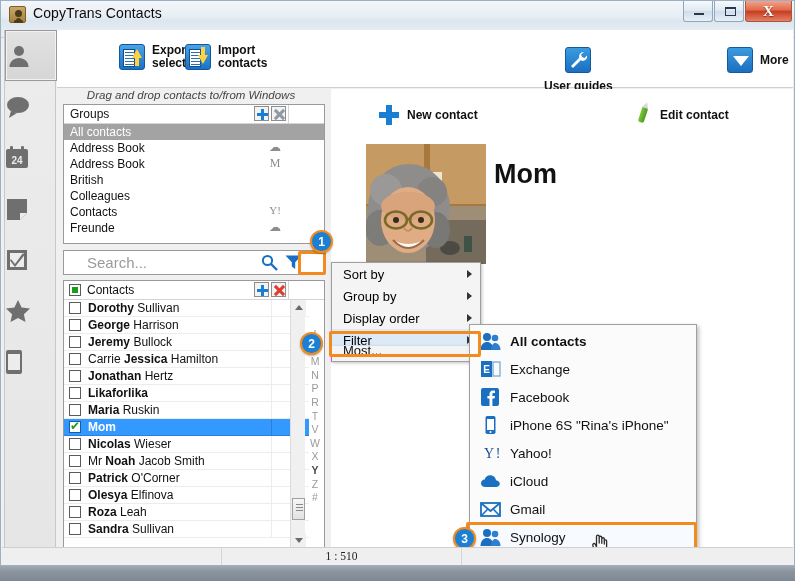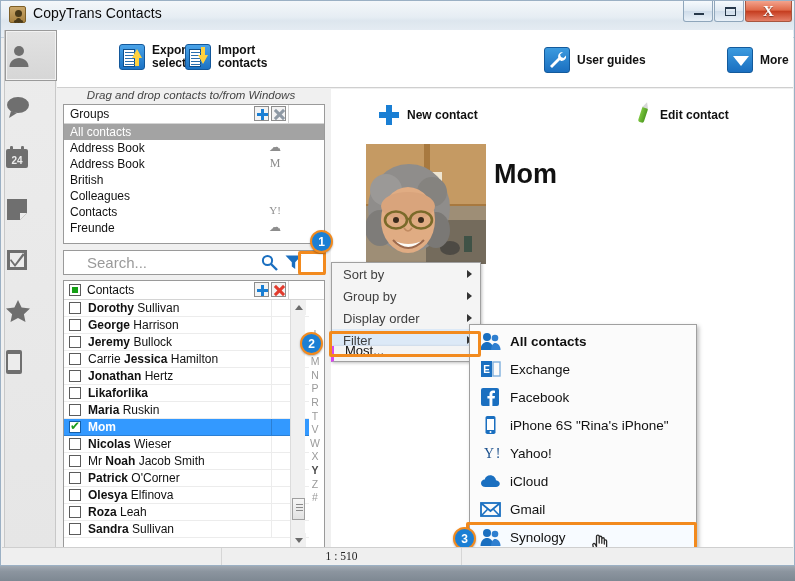--- a/index.html
+++ b/index.html
@@ -285,30 +285,30 @@
   }
 
   
   .ctxmenu {
     position:absolute; left:330px; top:261px; width:150px;
     background:#f4f4f4; border:1px solid #a0a0a0;
     box-shadow: 1px 1px 3px rgba(0,0,0,.25);
   }
   .ctxmenu .it {
     position:relative; height:22px; display:flex; align-items:center;
-    font-size:13px; color:#404040; padding-left:11px;
+    font-size:13px; color:#000000; padding-left:11px;
   }
   .ctxmenu .it .caret {
     position:absolute; right:8px; top:7px; width:0;height:0;
     border-top:4px solid transparent;border-bottom:4px solid transparent;border-left:5px solid #333;
   }
   .ctxmenu .it.hi { background:#dce9f7; }
   .ctx-partial {
     position:absolute; left:330px; top:345px; width:150px; height:16px;
-    background:#f4f4f4; border-left:3px solid #d946ef; border-right:1px solid #a0a0a0;
+    background:#f4f4f4; border-left:1px solid #d946ef; border-right:1px solid #a0a0a0;
     border-bottom:1px solid #a0a0a0;
     overflow:hidden; font-size:13px; color:#111; padding-left:11px; line-height:10px;
     box-shadow: 1px 1px 3px rgba(0,0,0,.25);
   }
 
   
   .submenu {
     position:absolute; left:468px; top:323px; width:228px;
     background:#fbfbfb; border:1px solid #a0a0a0;
     box-shadow: 2px 2px 4px rgba(0,0,0,.25);
@@ -439,21 +439,21 @@
       <div class="tbtn" style="left:128px; top:14px;">
         <span class="ico-sq ico-exim">
           <span class="sheet"></span>
             <span class="arr arr-dn"></span>
         </span>
         <span class="lbl">
           <span>Import</span><br>
           <span>contacts</span>
         </span>
       </div>
-      <div class="tbtn" style="left:487px; top:17px;">
+      <div class="tbtn" style="left:487px; top:17px;flex-direction:column;">
         <span class="ico-sq ico-guide">
           <svg width="24" height="24" viewBox="0 0 24 24" style="position:absolute;left:0;top:0;">
             <path d="M5 18 L14 9 L16 11 L7 20 Z" fill="#fff"></path>
             <path d="M18 4 a4.5 4.5 0 0 0-4.5 6.5 L16 13 A4.5 4.5 0 0 0 21 7.5 L18.5 10 L16 9 L15 6.5 Z" fill="#fff"></path>
           </svg>
         </span>
         <span class="lbl">User guides</span>
       </div>
       <div class="tbtn" style="left:670px; top:17px;">
         <span class="ico-sq ico-more"></span>

